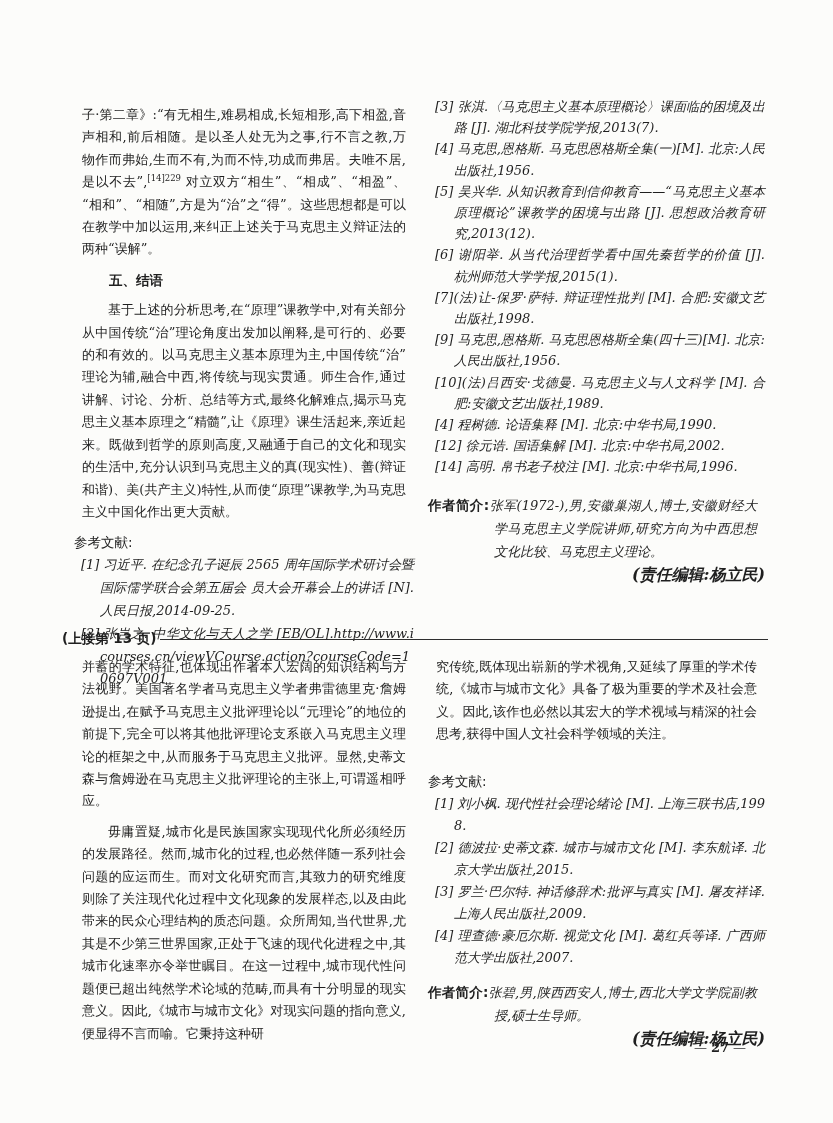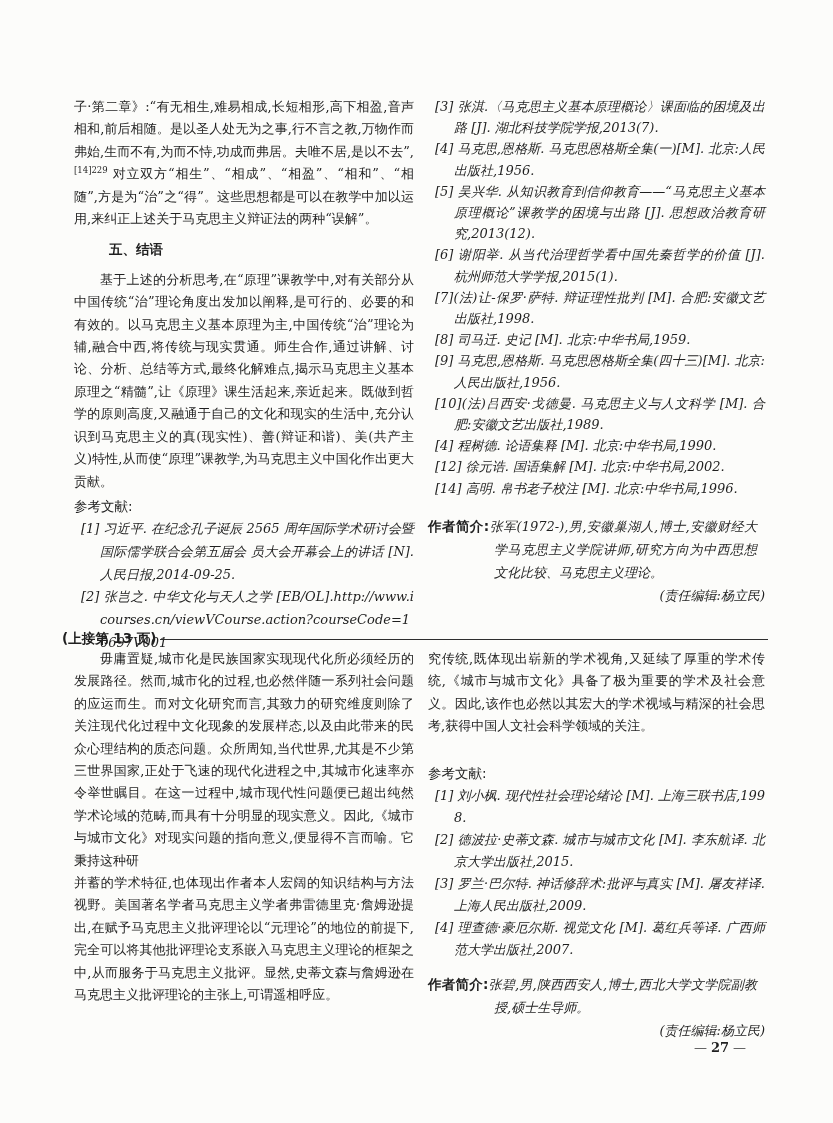--- a/index.html
+++ b/index.html
@@ -12,21 +12,21 @@
     font-family:"DejaVu Serif","Liberation Serif",serif;
     overflow:hidden;
   }
   .col{position:absolute;}
   .col-tl{left:74px;top:96px;width:340px;}
   .col-tr{left:428px;top:96px;width:337px;}
   .col-bl{left:74px;top:648px;width:340px;}
   .col-br{left:428px;top:648px;width:337px;}
 
   .body-text{
-    margin:0;
+    margin:8px;
     font-size:13px;
     line-height:22.4px;
     text-align:justify;
     text-justify:inter-ideograph;
   }
   .para-indent{text-indent:2em;}
   sup{font-size:8.5px;vertical-align:super;line-height:0;}
 
   .sec-head{
     margin:8px;
@@ -70,24 +70,25 @@
   }
   .col-br .bio{margin-top:12px;}
   .bio-label{
     font-style:normal;
     font-family:"DejaVu Sans","Liberation Sans",sans-serif;
     font-weight:bold;
     font-size:13.5px;
   }
   .editor-note{
     margin:0;
-    font-size:13px;
+    font-size:16px;
     font-style:italic;
     line-height:23px;
     text-align:right;
+    font-weight:bold;
   }
 
   .continuation-divider{
     position:absolute;
     left:62px;top:630px;width:706px;
     display:flex;align-items:center;justify-content:flex-end;
   }
   .cont-label{
     font-family:"DejaVu Sans","Liberation Sans",sans-serif;
     font-weight:bold;
@@ -122,38 +123,37 @@
     <p class="ref">[1] 习近平. 在纪念孔子诞辰 2565 周年国际学术研讨会暨国际儒学联合会第五届会 员大会开幕会上的讲话 [N]. 人民日报,2014-09-25.</p>
     <p class="ref">[2] 张岂之. 中华文化与天人之学 [EB/OL].http://www.icourses.cn/viewVCourse.action?courseCode=10697V001</p>
   </section>
 
   <section class="col col-tr">
     <p class="ref">[3] 张淇.〈马克思主义基本原理概论〉课面临的困境及出路 [J]. 湖北科技学院学报,2013(7).</p>
     <p class="ref">[4] 马克思,恩格斯. 马克思恩格斯全集(一)[M]. 北京:人民出版社,1956.</p>
     <p class="ref">[5] 吴兴华. 从知识教育到信仰教育——“马克思主义基本原理概论”课教学的困境与出路 [J]. 思想政治教育研究,2013(12).</p>
     <p class="ref">[6] 谢阳举. 从当代治理哲学看中国先秦哲学的价值 [J]. 杭州师范大学学报,2015(1).</p>
     <p class="ref">[7](法)让-保罗·萨特. 辩证理性批判 [M]. 合肥:安徽文艺出版社,1998.</p>
-    <p class="ref">[8] 司马迁. 史记 [M]. 北京:中华书局,1959.</p>
     <p class="ref">[9] 马克思,恩格斯. 马克思恩格斯全集(四十三)[M]. 北京:人民出版社,1956.</p>
     <p class="ref">[10](法)吕西安·戈德曼. 马克思主义与人文科学 [M]. 合肥:安徽文艺出版社,1989.</p>
     <p class="ref">[4] 程树德. 论语集释 [M]. 北京:中华书局,1990.</p>
     <p class="ref">[12] 徐元诰. 国语集解 [M]. 北京:中华书局,2002.</p>
     <p class="ref">[14] 高明. 帛书老子校注 [M]. 北京:中华书局,1996.</p>
     <div class="bio"><span class="bio-label">作者简介:</span><span>张军(1972-),男,安徽巢湖人,博士,安徽财经大学马克思主义学院讲师,研究方向为中西思想文化比较、马克思主义理论。</span></div>
     <p class="editor-note">(责任编辑:杨立民)</p>
   </section>
 
   <div class="continuation-divider">
     <span class="cont-label">(上接第 13 页)</span>
     <span class="cont-line"></span>
   </div>
 
   <section class="col col-bl">
+    <p class="body-text">并蓄的学术特征,也体现出作者本人宏阔的知识结构与方法视野。美国著名学者马克思主义学者弗雷德里克·詹姆逊提出,在赋予马克思主义批评理论以“元理论”的地位的前提下,完全可以将其他批评理论支系嵌入马克思主义理论的框架之中,从而服务于马克思主义批评。显然,史蒂文森与詹姆逊在马克思主义批评理论的主张上,可谓遥相呼应。</p>
     <p class="body-text para-indent">毋庸置疑,城市化是民族国家实现现代化所必须经历的发展路径。然而,城市化的过程,也必然伴随一系列社会问题的应运而生。而对文化研究而言,其致力的研究维度则除了关注现代化过程中文化现象的发展样态,以及由此带来的民众心理结构的质态问题。众所周知,当代世界,尤其是不少第三世界国家,正处于飞速的现代化进程之中,其城市化速率亦令举世瞩目。在这一过程中,城市现代性问题便已超出纯然学术论域的范畴,而具有十分明显的现实意义。因此,《城市与城市文化》对现实问题的指向意义,便显得不言而喻。它秉持这种研</p>
-    <p class="body-text">并蓄的学术特征,也体现出作者本人宏阔的知识结构与方法视野。美国著名学者马克思主义学者弗雷德里克·詹姆逊提出,在赋予马克思主义批评理论以“元理论”的地位的前提下,完全可以将其他批评理论支系嵌入马克思主义理论的框架之中,从而服务于马克思主义批评。显然,史蒂文森与詹姆逊在马克思主义批评理论的主张上,可谓遥相呼应。</p>
   </section>
 
   <section class="col col-br">
     <p class="body-text">究传统,既体现出崭新的学术视角,又延续了厚重的学术传统,《城市与城市文化》具备了极为重要的学术及社会意义。因此,该作也必然以其宏大的学术视域与精深的社会思考,获得中国人文社会科学领域的关注。</p>
     <h4 class="ref-head">参考文献:</h4>
     <p class="ref">[1] 刘小枫. 现代性社会理论绪论 [M]. 上海三联书店,1998.</p>
     <p class="ref">[2] 德波拉·史蒂文森. 城市与城市文化 [M]. 李东航译. 北京大学出版社,2015.</p>
     <p class="ref">[3] 罗兰·巴尔特. 神话修辞术:批评与真实 [M]. 屠友祥译. 上海人民出版社,2009.</p>
     <p class="ref">[4] 理查德·豪厄尔斯. 视觉文化 [M]. 葛红兵等译. 广西师范大学出版社,2007.</p>
     <div class="bio"><span class="bio-label">作者简介:</span><span>张碧,男,陕西西安人,博士,西北大学文学院副教授,硕士生导师。</span></div>

